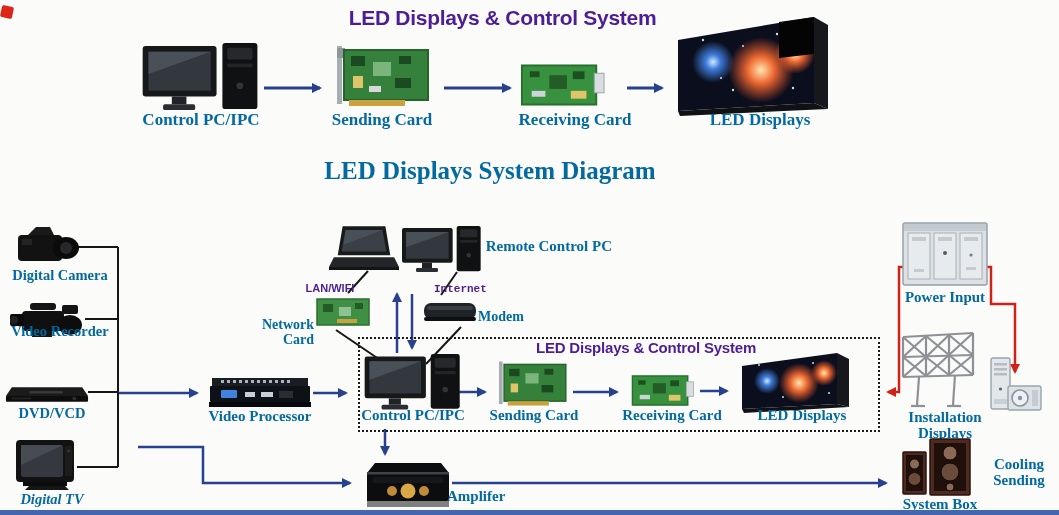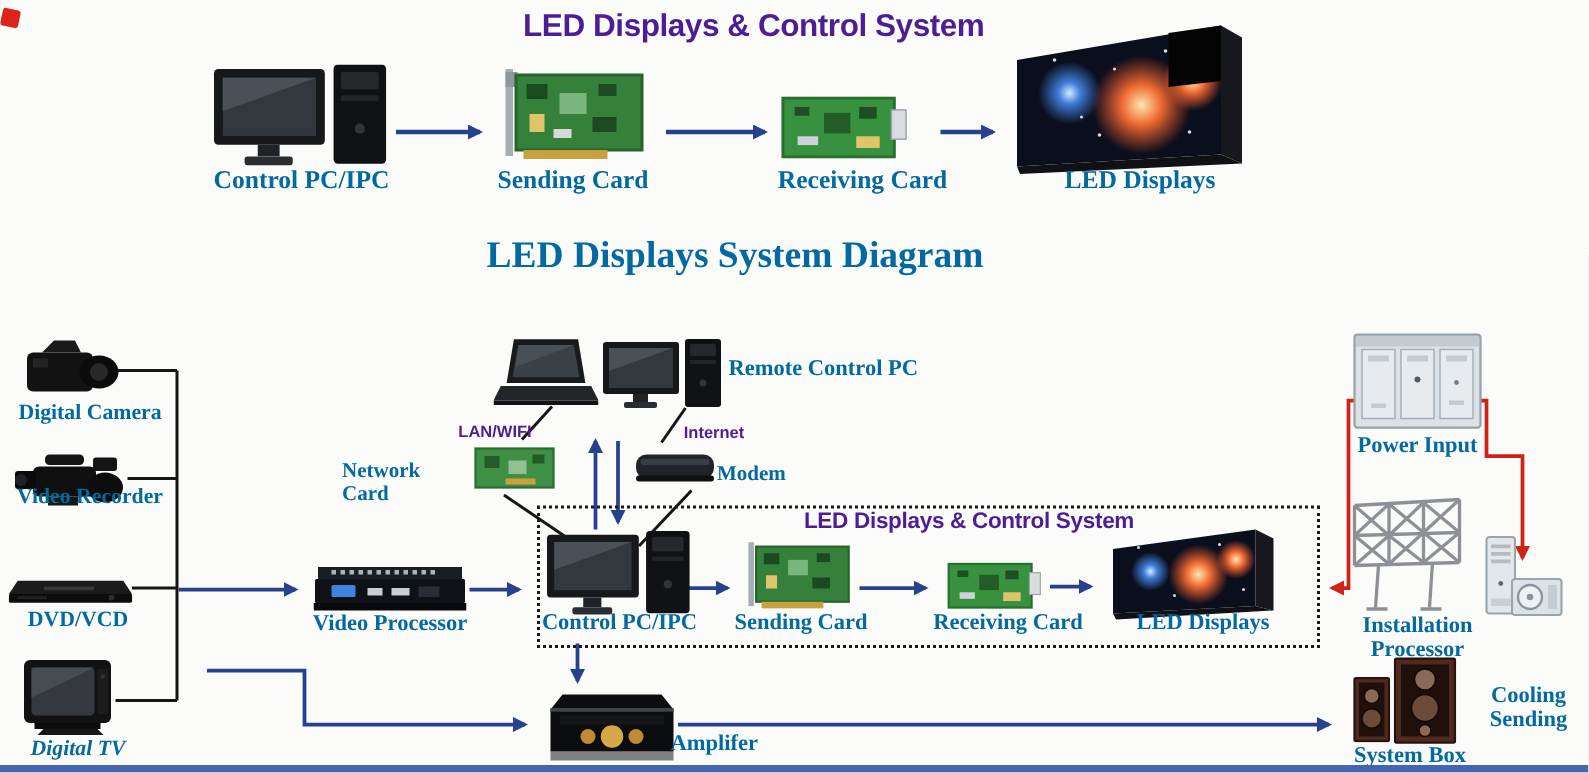--- a/index.html
+++ b/index.html
@@ -254,23 +254,23 @@
   <div class="icon" style="left:315px;top:297px;width:56px;height:32px;">
     <svg viewBox="0 0 56 32">
         <rect x="2" y="2" width="52" height="26" fill="#3f8f45"></rect>
         <rect x="2" y="2" width="52" height="26" fill="none" stroke="#2c6e31" stroke-width="1.5"></rect>
         <rect x="8" y="7" width="10" height="8" fill="#245c28"></rect>
         <rect x="24" y="10" width="12" height="9" fill="#8fc193"></rect>
         <rect x="40" y="6" width="8" height="6" fill="#245c28"></rect>
         <rect x="22" y="22" width="20" height="4" fill="#c9a23f"></rect>
       </svg>
   </div>
-  <div class="lbl" style="left:228px;top:308px;width:86px;font-size:14px;text-align:left;">Network Card</div>
-
-  <div class="lbl sans" style="left:452px;top:284px;width:48px;font-size:11px;">Internet</div>
+  <div class="lbl" style="left:228px;top:318px;width:86px;font-size:14px;text-align:right;">Network Card</div>
+
+  <div class="lbl sans" style="left:434px;top:284px;width:48px;font-size:11px;font-family:Liberation Mono, monospace;">Internet</div>
   <div class="icon" style="left:423px;top:296px;width:54px;height:28px;">
     <svg viewBox="0 0 54 28">
         <rect x="1" y="7" width="52" height="16" rx="7" fill="#202328"></rect>
         <rect x="4" y="10" width="46" height="4" rx="2" fill="#393e45"></rect>
         <rect x="1" y="21" width="52" height="4" rx="2" fill="#0f1012"></rect>
       </svg>
   </div>
   <div class="lbl" style="left:478px;top:310px;width:54px;font-size:14px;text-align:left;">Modem</div>
 
   <div class="dashed" style="left:358px;top:337px;width:518px;height:91px;"></div>
@@ -392,21 +392,21 @@
           <line x1="74" y1="26" x2="50" y2="46"></line>
           <line x1="20" y1="48" x2="18" y2="76"></line>
           <line x1="56" y1="46" x2="54" y2="76"></line>
           <line x1="12" y1="77" x2="26" y2="77"></line>
           <line x1="48" y1="77" x2="62" y2="77"></line>
         </g>
       </svg>
   </div>
   <div style="position:absolute;left:896px;top:410px;width:98px;">
     <div class="lbl" style="position:static;">Installation</div>
-    <div class="lbl" style="position:static;">Processor</div>
+    <div class="lbl" style="position:static;">Displays</div>
   </div>
 
   <div class="icon" style="left:990px;top:357px;width:21px;height:53px;">
     <svg viewBox="0 0 21 53">
         <rect x="1" y="1" width="19" height="51" rx="2" fill="#e3e7ea" stroke="#9aa4ac" stroke-width="1.4"></rect>
         <rect x="4" y="6" width="13" height="2.5" fill="#b4bcc2"></rect>
         <rect x="4" y="11" width="13" height="2.5" fill="#b4bcc2"></rect>
         <rect x="4" y="16" width="13" height="2.5" fill="#b4bcc2"></rect>
         <circle cx="10.5" cy="32" r="1.6" fill="#60666c"></circle>
         <rect x="4" y="42" width="13" height="5" fill="#c8d0d5"></rect>

